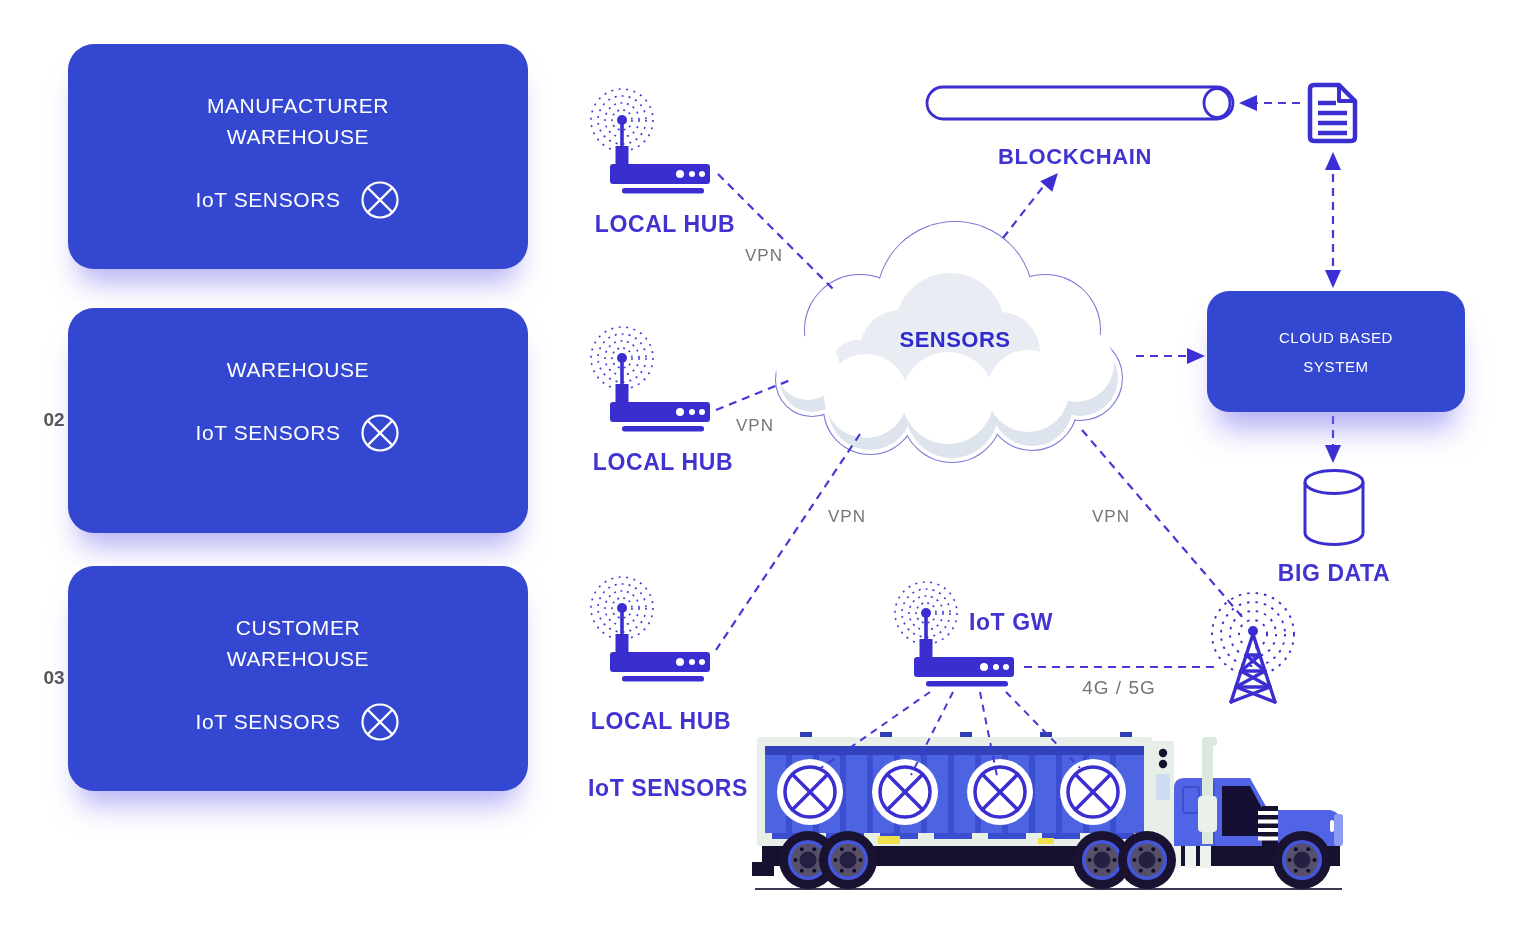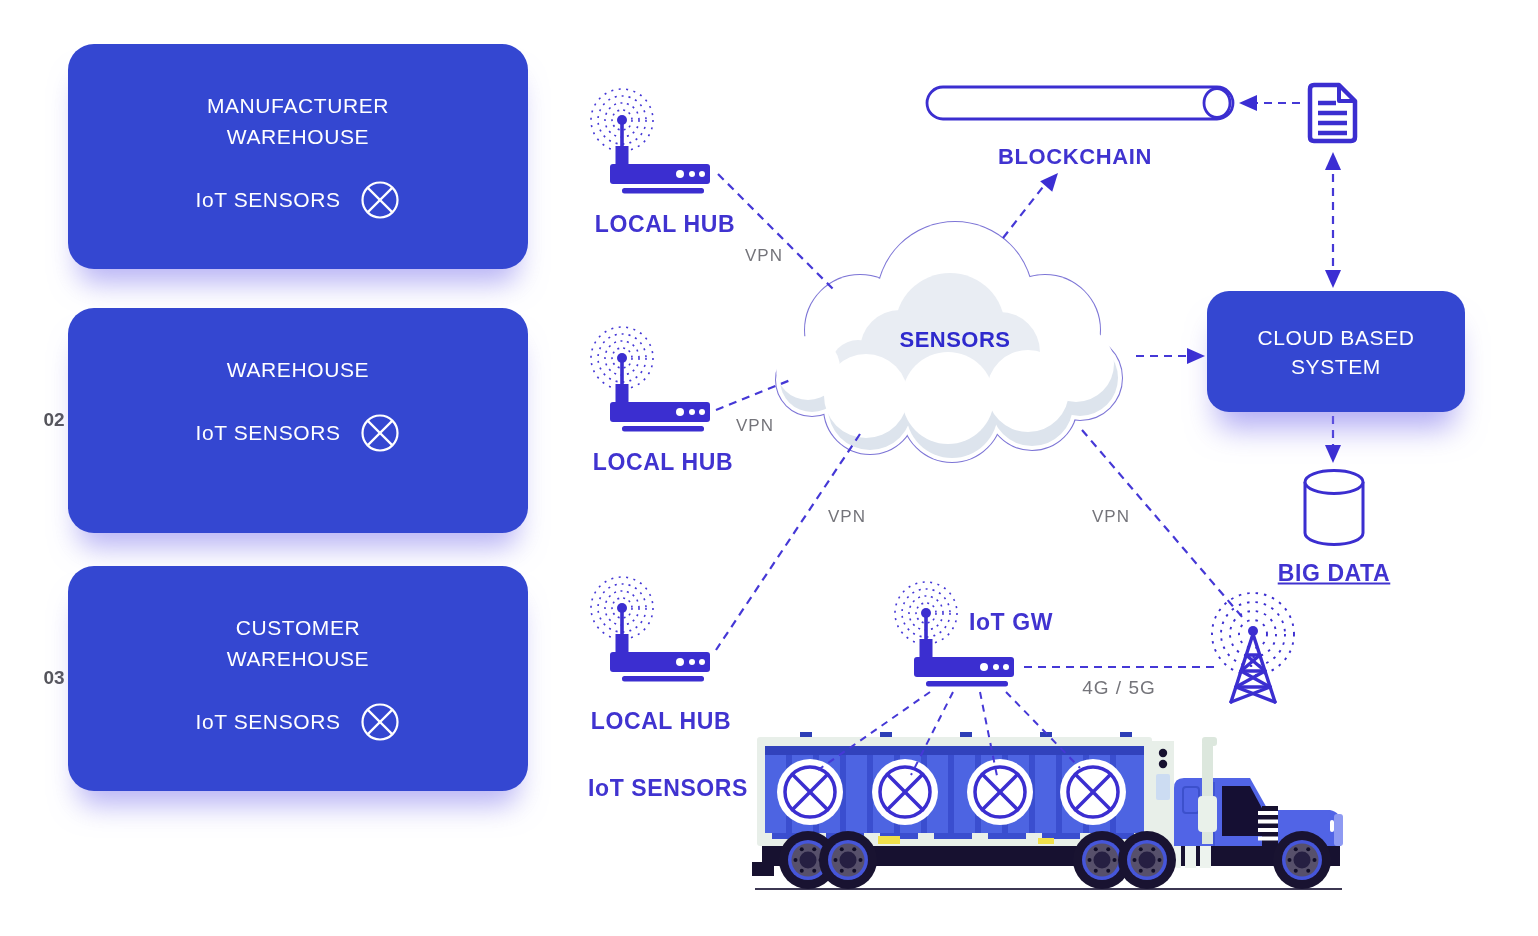--- a/index.html
+++ b/index.html
@@ -24,21 +24,21 @@
   }
   .card .title{margin-top:46px;text-align:center;font-size:21px;font-weight:500;
     letter-spacing:.6px;line-height:31px;}
   .card .sensors{margin-top:27px;display:flex;align-items:center;gap:18px;
     font-size:21px;font-weight:500;letter-spacing:.6px;}
   .cardnum{position:absolute;z-index:2;font-size:19px;font-weight:700;color:#55555b;
     transform:translate(-50%,-50%);}
   .cbs-box{
     position:absolute;left:1207px;top:291px;width:258px;height:121px;background:#3447d1;
     border-radius:22px;z-index:2;display:flex;flex-direction:column;align-items:center;
-    justify-content:center;color:#ffffff;font-size:21px;font-weight:500;letter-spacing:.6px;
+    justify-content:center;color:#ffffff;font-size:15px;font-weight:500;letter-spacing:.6px;
     line-height:29px;box-shadow:0 26px 30px -10px rgba(126,117,236,.6);
   }
   .internet-lbl{color:#2f2acd;font-weight:600;letter-spacing:.5px;}
 </style>
 </head>
 <body>
 
 <div class="canvas">
 
   <svg class="layer" width="1538" height="936" viewBox="0 0 1538 936">
@@ -344,20 +344,20 @@
     <div>SYSTEM</div>
   </div>
 
   <div class="lbl indigo sz23" style="left:665px;top:224px;">LOCAL HUB</div>
   <div class="lbl indigo sz23" style="left:663px;top:462px;">LOCAL HUB</div>
   <div class="lbl indigo sz23" style="left:661px;top:721px;">LOCAL HUB</div>
   <div class="lbl indigo sz23" style="left:668px;top:788px;">IoT SENSORS</div>
   <div class="lbl indigo sz23" style="left:1011px;top:622px;">IoT GW</div>
   <div class="lbl internet-lbl sz22" style="left:955px;top:340px;">SENSORS</div>
   <div class="lbl indigo sz22" style="left:1075px;top:157px;">BLOCKCHAIN</div>
-  <div class="lbl indigo sz23" style="left:1334px;top:573px;text-decoration:underline;">BIG DATA</div>
+  <div class="lbl indigo sz23" style="left:1334px;top:573px;">BIG DATA</div>
   <div class="lbl grayl sz17" style="left:764px;top:256px;">VPN</div>
   <div class="lbl grayl sz17" style="left:755px;top:426px;">VPN</div>
   <div class="lbl grayl sz17" style="left:847px;top:517px;">VPN</div>
   <div class="lbl grayl sz17" style="left:1111px;top:517px;">VPN</div>
   <div class="lbl grayl sz19" style="left:1119px;top:688px;">4G / 5G</div>
 
 </div>
 
 </body></html>

